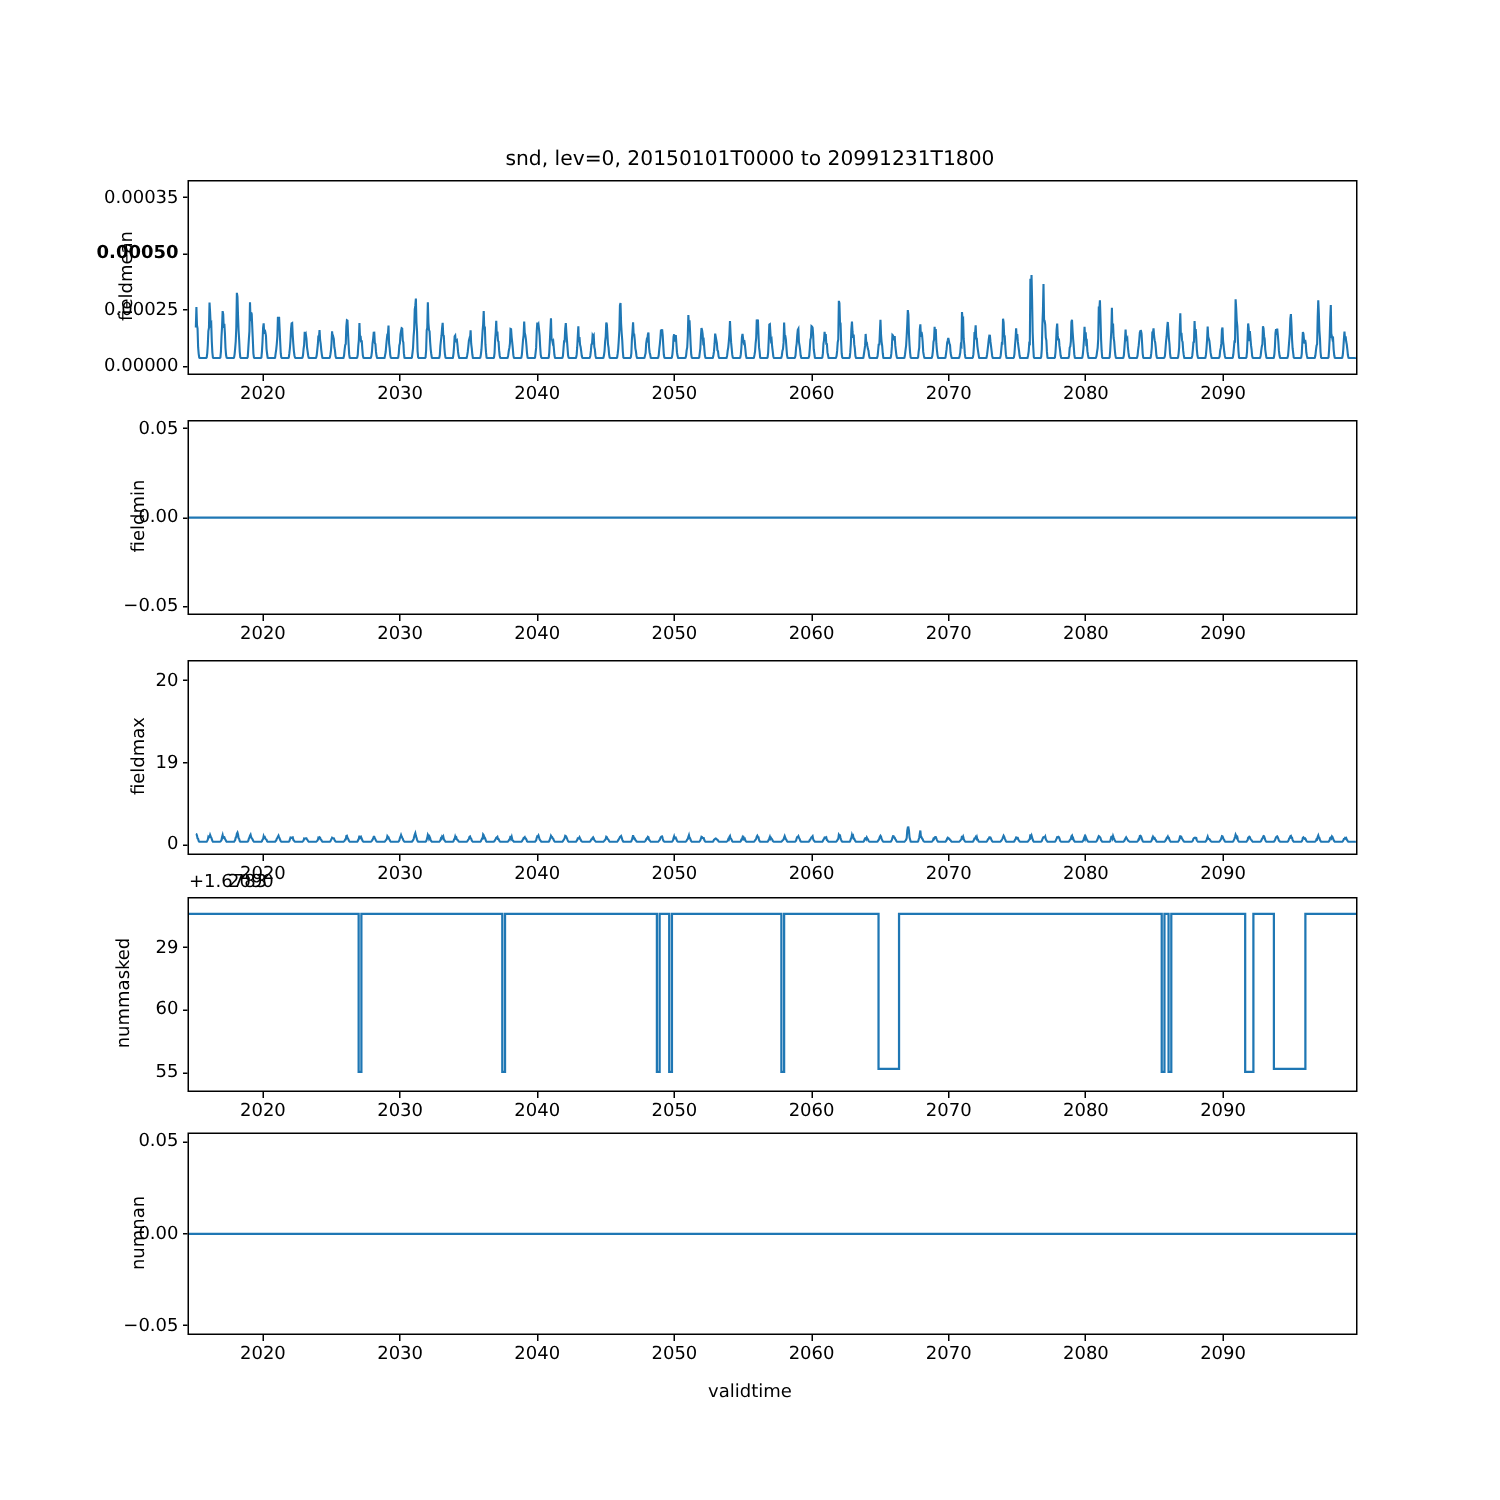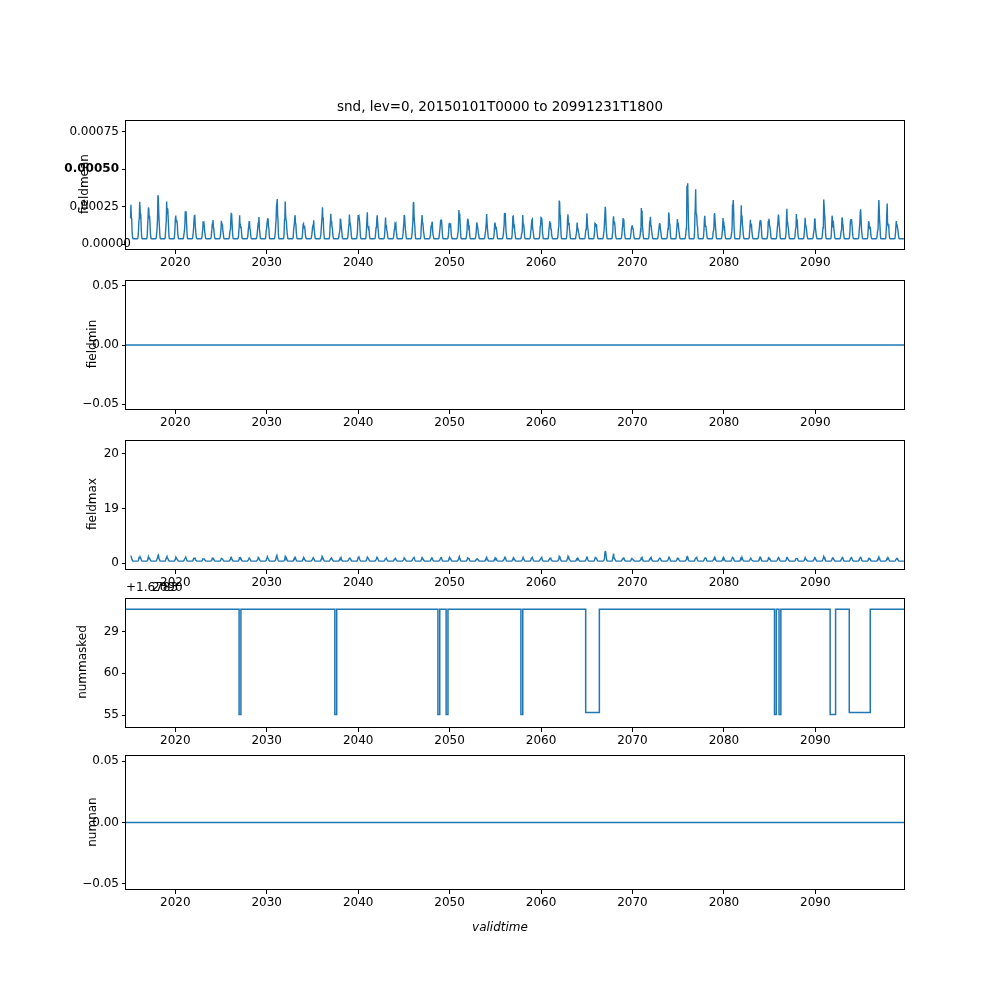--- a/index.html
+++ b/index.html
@@ -127,46 +127,46 @@
   <div class="panel" id="panel-4" style="left:125px; top:755px; width:780px; height:135px;">
     <div class="plot-area">
       <svg id="svg-4" viewBox="0 0 780 135" preserveAspectRatio="none">
           <path d="M0 67.50 L780 67.50" fill="none" stroke="#1f77b4" stroke-width="1.5" vector-effect="non-scaling-stroke"></path>
         </svg>
     </div>
   </div>
 
   <div class="offset-text" style="left:126px; top:580px;text-align:right;">+1.6783</div>
 
-  <div class="xlabel" style="top:920px;font-style:italic;">validtime</div>
+  <div class="xlabel" style="top:920px;">validtime</div>
 
 <div class="tickmark" style="left: 174.793px; top: 250px; width: 1px; height: 3.5px;"></div>
     <div class="xtick" style="left: 145.293px; top: 255px; width: 60px;">2020</div>
     <div class="tickmark" style="left: 266.235px; top: 250px; width: 1px; height: 3.5px;"></div>
     <div class="xtick" style="left: 236.735px; top: 255px; width: 60px;">2030</div>
     <div class="tickmark" style="left: 357.677px; top: 250px; width: 1px; height: 3.5px;"></div>
     <div class="xtick" style="left: 328.177px; top: 255px; width: 60px;">2040</div>
     <div class="tickmark" style="left: 449.119px; top: 250px; width: 1px; height: 3.5px;"></div>
     <div class="xtick" style="left: 419.619px; top: 255px; width: 60px;">2050</div>
     <div class="tickmark" style="left: 540.561px; top: 250px; width: 1px; height: 3.5px;"></div>
     <div class="xtick" style="left: 511.061px; top: 255px; width: 60px;">2060</div>
     <div class="tickmark" style="left: 632.003px; top: 250px; width: 1px; height: 3.5px;"></div>
     <div class="xtick" style="left: 602.503px; top: 255px; width: 60px;">2070</div>
     <div class="tickmark" style="left: 723.445px; top: 250px; width: 1px; height: 3.5px;"></div>
     <div class="xtick" style="left: 693.945px; top: 255px; width: 60px;">2080</div>
     <div class="tickmark" style="left: 814.887px; top: 250px; width: 1px; height: 3.5px;"></div>
     <div class="xtick" style="left: 785.387px; top: 255px; width: 60px;">2090</div>
     <div class="tickmark" style="left: 121.5px; top: 243.523px; width: 3.5px; height: 1px;"></div>
-    <div class="ytick" style="left: 47px; top: 236.023px; width: 84px;">0.00000</div>
+    <div class="ytick" style="left: 35px; top: 236.023px; width: 84px;">0.00000</div>
     <div class="tickmark" style="left: 121.5px; top: 206.167px; width: 3.5px; height: 1px;"></div>
     <div class="ytick" style="left: 35px; top: 198.667px; width: 84px;">0.00025</div>
     <div class="tickmark" style="left: 121.5px; top: 168.81px; width: 3.5px; height: 1px;"></div>
     <div class="ytick" style="left: 35px; top: 161.31px; width: 84px; font-weight: bold;">0.00050</div>
     <div class="tickmark" style="left: 121.5px; top: 131.454px; width: 3.5px; height: 1px;"></div>
-    <div class="ytick" style="left: 35px; top: 123.954px; width: 84px;">0.00075</div>
+    <div class="ytick" style="left: 35px; top: 123.954px; width: 84px;">0.00035</div>
     <div class="ylabel" style="left: 24px; top: 177px; width: 120px; transform: rotate(-90deg);">fieldmean</div>
     <div class="tickmark" style="left: 174.793px; top: 410px; width: 1px; height: 3.5px;"></div>
     <div class="xtick" style="left: 145.293px; top: 415px; width: 60px;">2020</div>
     <div class="tickmark" style="left: 266.235px; top: 410px; width: 1px; height: 3.5px;"></div>
     <div class="xtick" style="left: 236.735px; top: 415px; width: 60px;">2030</div>
     <div class="tickmark" style="left: 357.677px; top: 410px; width: 1px; height: 3.5px;"></div>
     <div class="xtick" style="left: 328.177px; top: 415px; width: 60px;">2040</div>
     <div class="tickmark" style="left: 449.119px; top: 410px; width: 1px; height: 3.5px;"></div>
     <div class="xtick" style="left: 419.619px; top: 415px; width: 60px;">2050</div>
     <div class="tickmark" style="left: 540.561px; top: 410px; width: 1px; height: 3.5px;"></div>

